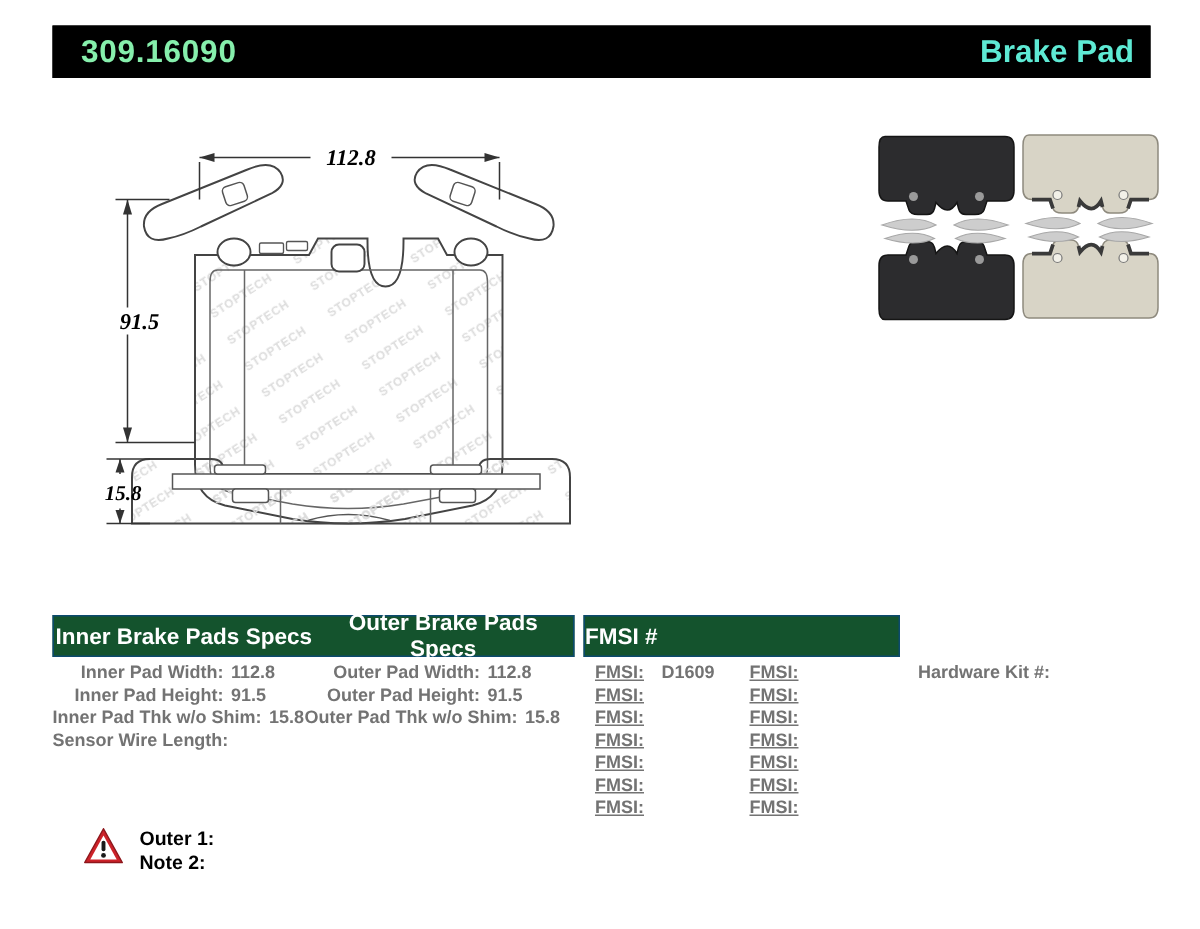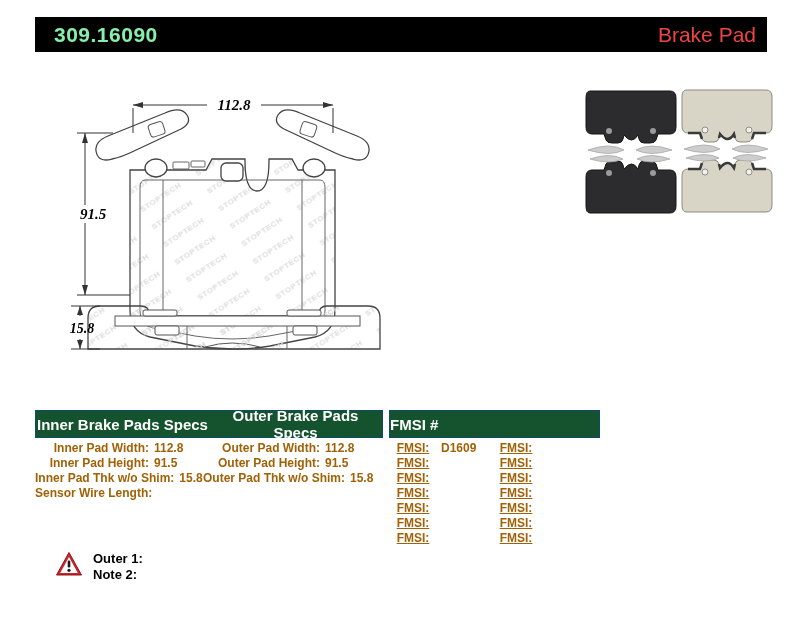--- a/index.html
+++ b/index.html
@@ -3,36 +3,36 @@
 <meta charset="utf-8">
 <style>
   html,body{margin:0;padding:0;background:#fff;}
   #page{position:relative;width:800px;height:619px;background:#ffffff;overflow:hidden;
         font-family:"Liberation Sans",sans-serif;}
 
   
   .header-bar{position:absolute;left:35px;top:17px;width:730px;height:33px;background:#000;
               display:flex;align-items:center;justify-content:space-between;border:1px solid #000;}
   .part-number{color:#86efac;font-size:21px;font-weight:bold;padding-left:18px;letter-spacing:.5px;}
-  .product-type{color:#ef4444;font-size:21px;font-weight:normal;padding-right:10px;}
+  .product-type{color:#5eead4;font-size:21px;font-weight:bold;padding-right:10px;}
 
   
   .drawing-svg{position:absolute;left:55px;top:78px;}
   .photo-svg{position:absolute;left:578px;top:85px;}
 
   
   .spec-head{position:absolute;top:410px;height:26px;background:#14532d;border:1px solid #0c4a6e;
              display:flex;align-items:center;color:#fff;font-weight:bold;font-size:15px;}
   .spec-head1{left:35px;width:346px;}
   .spec-head1 span{flex:1;text-align:center;}
   .spec-head2{left:389px;width:209px;}
   .spec-head3{left:607px;width:158px;justify-content:center;}
 
   
-  .spec-col{position:absolute;top:441px;font-size:12px;font-weight:bold;color:#a16207;}
+  .spec-col{position:absolute;top:441px;font-size:12px;font-weight:bold;color:#737373;}
   .inner-col{left:35px;width:165px;}
   .outer-col{left:203px;width:168px;}
   .fmsi-col1{left:395px;width:100px;}
   .fmsi-col2{left:498px;width:100px;}
   .related-col{left:612px;width:150px;}
   .spec-row{display:flex;height:15px;line-height:15px;white-space:nowrap;}
   .spec-label{flex:1;text-align:right;}
   .spec-value{width:46px;text-align:left;padding-left:5px;}
   .fmsi-row{display:flex;height:15px;line-height:15px;}
   .fmsi-label{width:36px;text-align:center;text-decoration:underline;}
@@ -282,20 +282,27 @@
         <span class="fmsi-label">FMSI:</span>
         <span class="fmsi-value"></span>
       </div>
 
       <div class="fmsi-row">
         <span class="fmsi-label">FMSI:</span>
         <span class="fmsi-value"></span>
       </div>
     </div>
 
+  <div class="spec-col related-col">
+
+      <div class="rel-row">
+        <span>Hardware Kit #:</span>
+        <span></span>
+      </div>
+    </div>
 
   <svg class="warning-icon" width="28" height="26" viewBox="0 0 28 26">
     <path d="M 14 1.5 L 26.5 24 L 1.5 24 Z" fill="#cc2229" stroke="#8e171c" stroke-width="1" stroke-linejoin="round"></path>
     <path d="M 14 6 L 22.8 22 L 5.2 22 Z" fill="#ffffff"></path>
     <rect x="12.7" y="9.5" width="2.6" height="7" rx="1.2" fill="#1a1a1a"></rect>
     <circle cx="14" cy="19.3" r="1.6" fill="#1a1a1a"></circle>
   </svg>
   <div class="notes">
 
       <div class="note-row">

